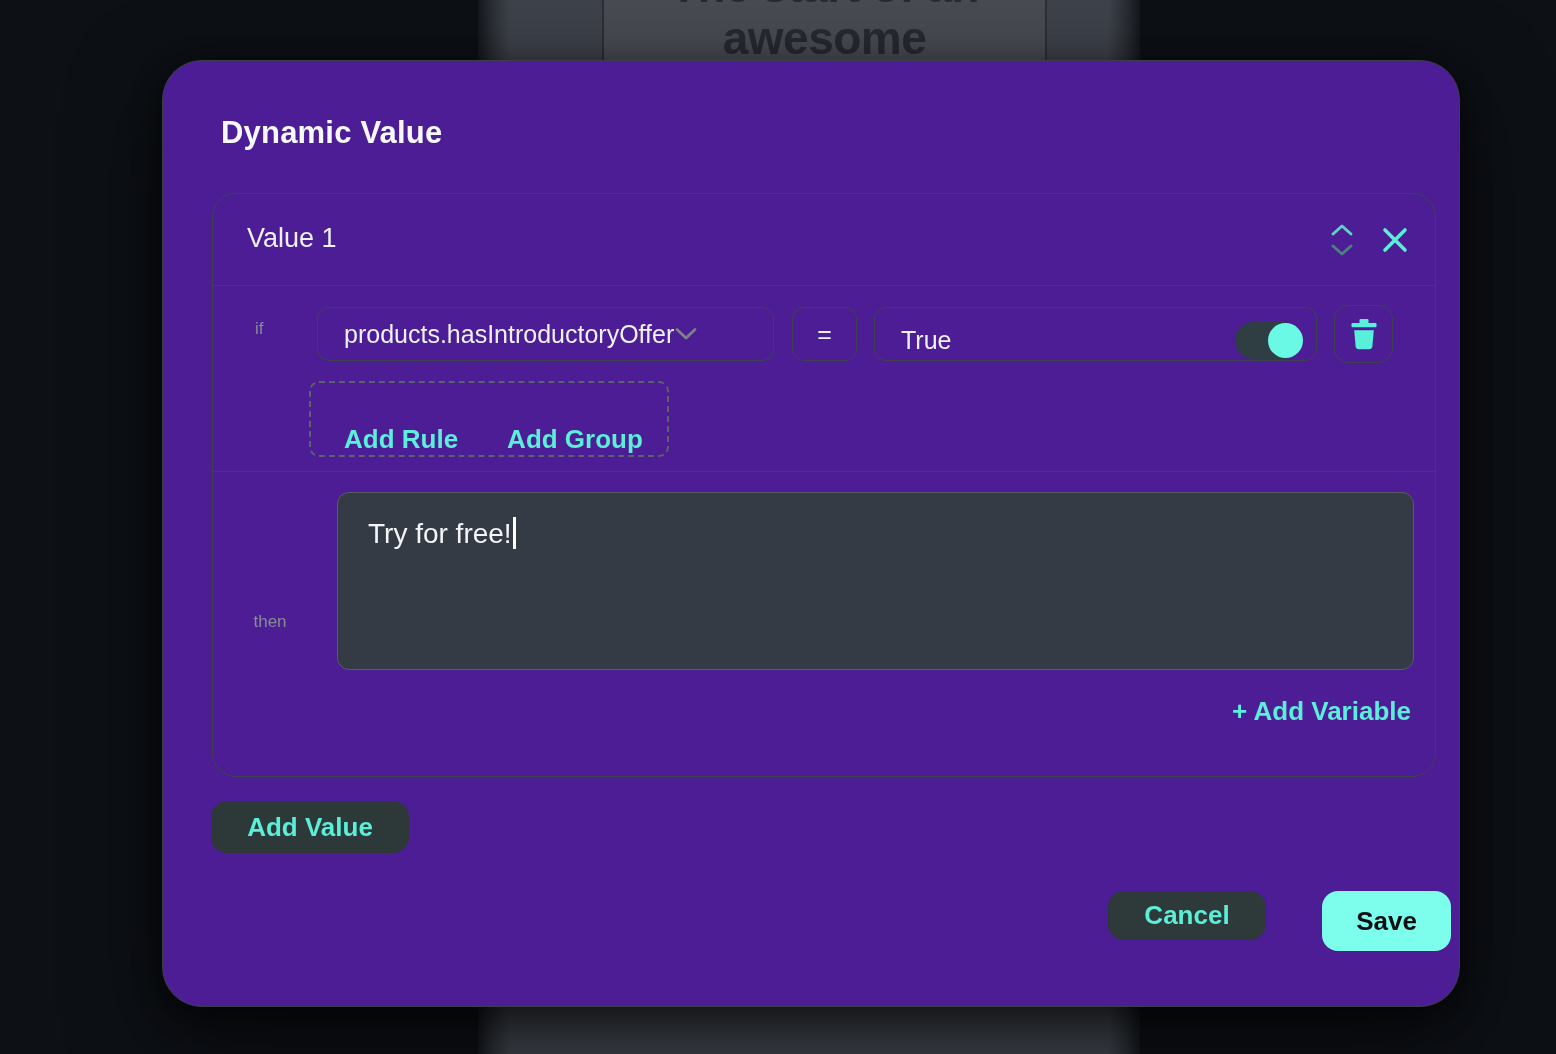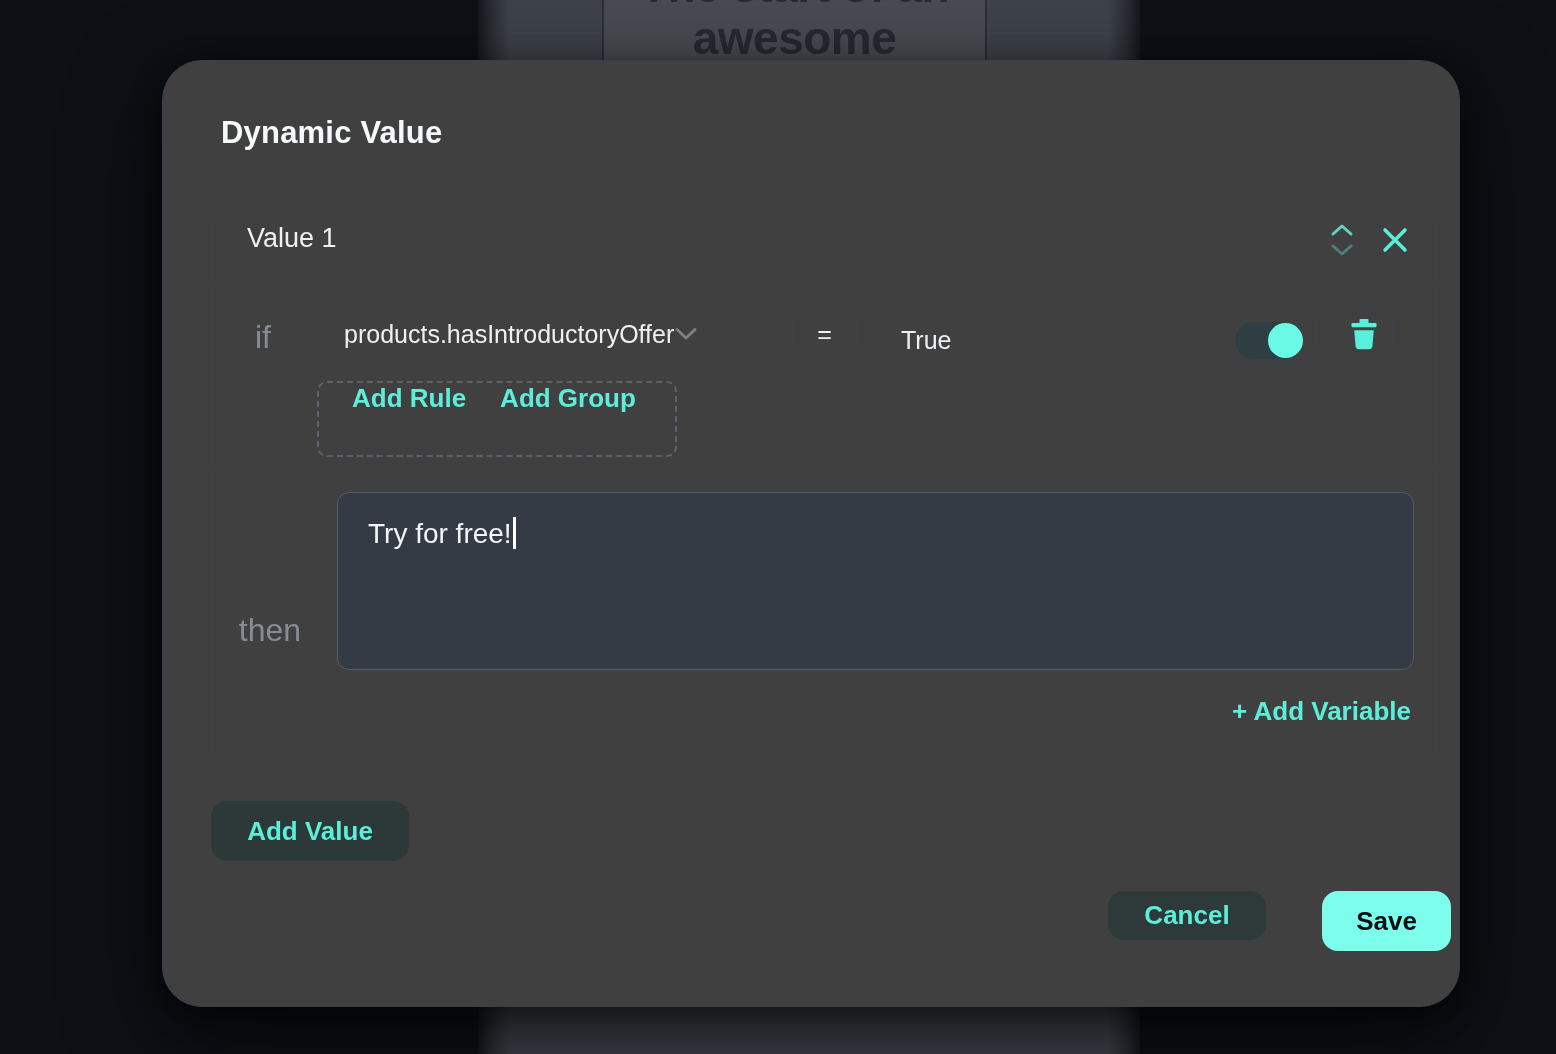--- a/index.html
+++ b/index.html
@@ -19,42 +19,42 @@
     position: absolute;
     left: 478px; top: 0;
     width: 662px; height: 100%;
     background: linear-gradient(90deg,
       #14171c 0px, #2a2e34 14px, #3e424a 32px,
       #3e424a calc(100% - 32px), #2a2e34 calc(100% - 14px), #14171c 100%);
   }
   .bg-panel {
     position: absolute;
     left: 124px; top: 0;
-    width: 385px; height: 62px;
+    width: 445px; height: 62px;
     background: #484c52;
     border-left: 2px solid #2c3036;
     border-right: 2px solid #2c3036;
     overflow: hidden;
   }
   .bg-title {
     margin-top: -40px;
     text-align: center;
     font-size: 46px;
     font-weight: 800;
     line-height: 52px;
     color: #262a31;
     letter-spacing: -0.5px;
   }
 
   
   .modal {
     position: absolute;
     left: 162px; top: 60px;
     width: 1298px; height: 947px;
-    background: #404040;
+    background: #4c1d95;
     border: 1px solid #3a4049;
     border-radius: 40px;
     box-shadow: 0 30px 90px rgba(0,0,0,0.6), 0 8px 30px rgba(0,0,0,0.45);
   }
   .modal-title {
     position: absolute;
     left: 58px; top: 54px;
     font-size: 31px;
     font-weight: 700;
     color: #f6f8fa;
@@ -88,21 +88,21 @@
 
   
   .if-section {
     position: absolute;
     left: 0; right: 0; top: 92px;
     height: 186px;
     border-bottom: 1px solid #3c434c;
   }
   .kw-label {
     color: #858c95;
-    font-size: 32px;
+    font-size: 17px;
     font-weight: 500;
   }
   .if-label { position: absolute; left: 42px; top: 33px; }
 
   .field {
     position: absolute;
     top: 21px; height: 54px;
     border: 1px solid #3c434c;
     border-radius: 12px;
     display: flex;
@@ -138,27 +138,27 @@
     border-radius: 14px;
     background: transparent;
     display: flex;
     align-items: center;
     justify-content: center;
     cursor: pointer;
   }
 
   .dashed-box {
     position: absolute;
-    left: 104px; top: 95px;
+    left: 96px; top: 95px;
     width: 360px; height: 76px;
     border: 2px dashed #5a626b;
     border-radius: 10px;
     display: flex;
-    align-items: flex-start;
-    gap: 34px;
+    align-items: flex-end;
+    gap: 49px;
     padding-left: 33px;
   }
   .teal-link {
     color: #5ceed9;
     font-size: 26px;
     font-weight: 700;
     cursor: pointer;
     text-decoration: none;
   }
 
@@ -200,21 +200,21 @@
     font-family: "Liberation Sans", sans-serif;
     font-size: 26px;
     font-weight: 700;
     cursor: pointer;
     display: flex;
     align-items: center;
     justify-content: center;
   }
   .add-value-btn {
     left: 48px; top: 740px;
-    width: 198px; height: 60px;
+    width: 198px; height: 52px;
     background: #2c3938;
     color: #5ceed9;
   }
   .cancel-btn {
     left: 945px; top: 830px;
     width: 158px; height: 49px;
     background: #2d3a39;
     color: #5ceed9;
   }
   .save-btn {

